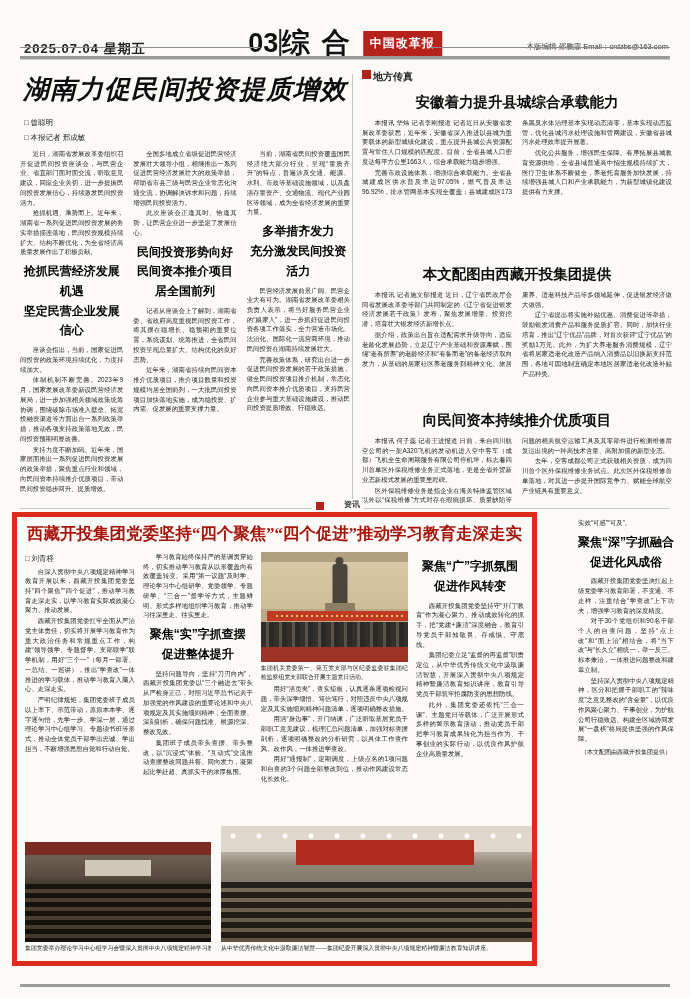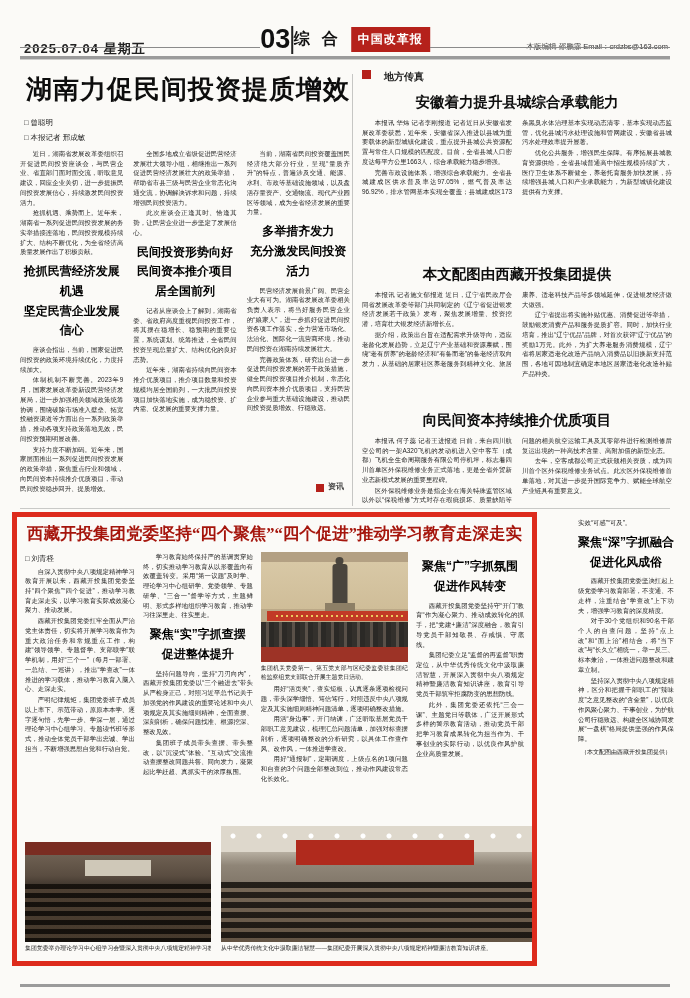--- a/index.html
+++ b/index.html
@@ -8,49 +8,49 @@
     position:relative; width:690px; height:998px; margin:0 auto;
     background:#fbfaf7; color:#1b1b1b; overflow:hidden;
     font-family:"Liberation Sans", sans-serif;
   }
   
   .h-date { position:absolute; left:24px; top:40px; font-size:13px; font-weight:bold; color:#222; letter-spacing:1px; }
   .h-editor { position:absolute; right:22px; top:42px; font-size:7.5px; color:#333; }
   .h-center { position:absolute; left:50%; top:24px; transform:translateX(-50%); display:flex; align-items:center; gap:1px; }
   .h-pageno { font-size:27px; font-weight:900; font-family:"Liberation Sans",sans-serif; color:#111; }
   .h-vline { width:1.5px; height:28px; background:#222; }
-  .h-section { font-size:16px; font-weight:900; letter-spacing:12px; font-family:"Liberation Serif", serif; color:#111; }
+  .h-section { font-size:28px; font-weight:900; letter-spacing:12px; font-family:"Liberation Serif", serif; color:#111; }
   .h-logo { background:#b5211b; color:#fff; font-size:12px; font-weight:900; padding:4px 7px; font-family:"Liberation Serif", serif; letter-spacing:1px; white-space:nowrap; }
   .hair { position:absolute; top:47px; height:1px; background:#8a8a8a; }
   .hair.l { left:20px; width:240px; }
   .hair.r { right:20px; width:240px; }
   .thick-rule { position:absolute; left:20px; right:20px; top:56px; height:4px; background:#9b9b9b; border-bottom:1px solid #cfcfcd; }
   
   .bp { font-size:6.4px; line-height:1.52; text-align:justify; text-indent:2em; margin-bottom:1px; color:#1d1d1d; }
   .bp.noindent { text-indent:0; }
   .subhead { font-size:12px; font-weight:bold; text-align:center; line-height:1.65; margin:5px 0 4px; color:#000; }
   .byline { font-size:7.5px; line-height:1.8; text-indent:0; color:#222; }
   .credit { font-size:6px; text-align:center; margin-top:4px; color:#222; }
   
   .lead { position:absolute; left:20px; top:72px; width:330px; }
-  .lead-title { font-family:"Liberation Serif", serif; font-size:26px; font-weight:900; text-align:right; letter-spacing:1px; color:#0d0d0d; }
+  .lead-title { font-family:"Liberation Serif", serif; font-size:26px; font-weight:900; text-align:center; letter-spacing:1px; color:#0d0d0d;font-style:italic; }
   .lead-bylines { margin:9px 0 5px 4px; }
   .lead-cols { display:flex; gap:10px; height:356px; overflow:hidden; }
   .lead-cols > div { flex:1; overflow:hidden; }
   .vdiv { position:absolute; left:352px; top:74px; width:1px; height:432px; background:#c6c6c4; }
   
   .local { position:absolute; left:362px; top:70px; width:310px; }
-  .local-label { display:flex; align-items:flex-start; gap:13px; font-size:10px; font-weight:bold; color:#222; margin-bottom:2px; }
+  .local-label { display:flex; align-items:flex-start; gap:2px; font-size:10px; font-weight:bold; color:#222; margin-bottom:2px; }
   .sq { width:9px; height:9px; background:#b5211b; display:inline-block; }
   .art-title { font-family:"Liberation Serif", serif; font-size:14.5px; font-weight:900; text-align:center; margin:9px 0 6px; color:#0d0d0d; }
   .art-body { column-count:2; column-gap:10px; overflow:hidden; }
   .hA { height:138px; } .hB { height:112px; } .hC { height:94px; }
   
   .sec-divider { position:absolute; left:20px; top:508px; width:650px; height:1px; background:#c9c9c7; }
-  .sec-label { position:absolute; left:312px; top:481px; display:flex; align-items:flex-end; gap:4px; font-size:8px; font-weight:bold; color:#444; background:#fbfaf7; padding:0 4px; z-index:1; }
+  .sec-label { position:absolute; left:312px; top:499px; display:flex; align-items:flex-end; gap:20px; font-size:8px; font-weight:bold; color:#444; background:#fbfaf7; padding:0 4px; z-index:1; }
   .sec-label .sq { width:8px; height:8px; }
   
   .redbox { position:absolute; left:12px; top:512px; width:525px; height:454px; border:5px solid #dd2b1c; z-index:2; background:#fbfaf7; }
   .f-inner { position:absolute; inset:0; padding:5px 8px 6px; overflow:hidden; }
   .f-title { font-family:"Liberation Serif", serif; font-size:16.5px; font-weight:900; color:#a5150c; text-align:center; margin:1px 0 7px; white-space:nowrap; }
   .f-cols { display:flex; gap:8px; height:268px; overflow:hidden; }
   .fc { overflow:hidden; }
   .fc1 { width:118px; } .fc2 { width:118px; } .fc3 { width:158px; } .fc4 { width:116px; }
   .f-caption { font-size:5.9px; line-height:1.45; text-align:justify; margin:2px 0 3px; color:#222; }
   .f-photos { display:flex; gap:10px; align-items:flex-end; margin-top:6px; }

